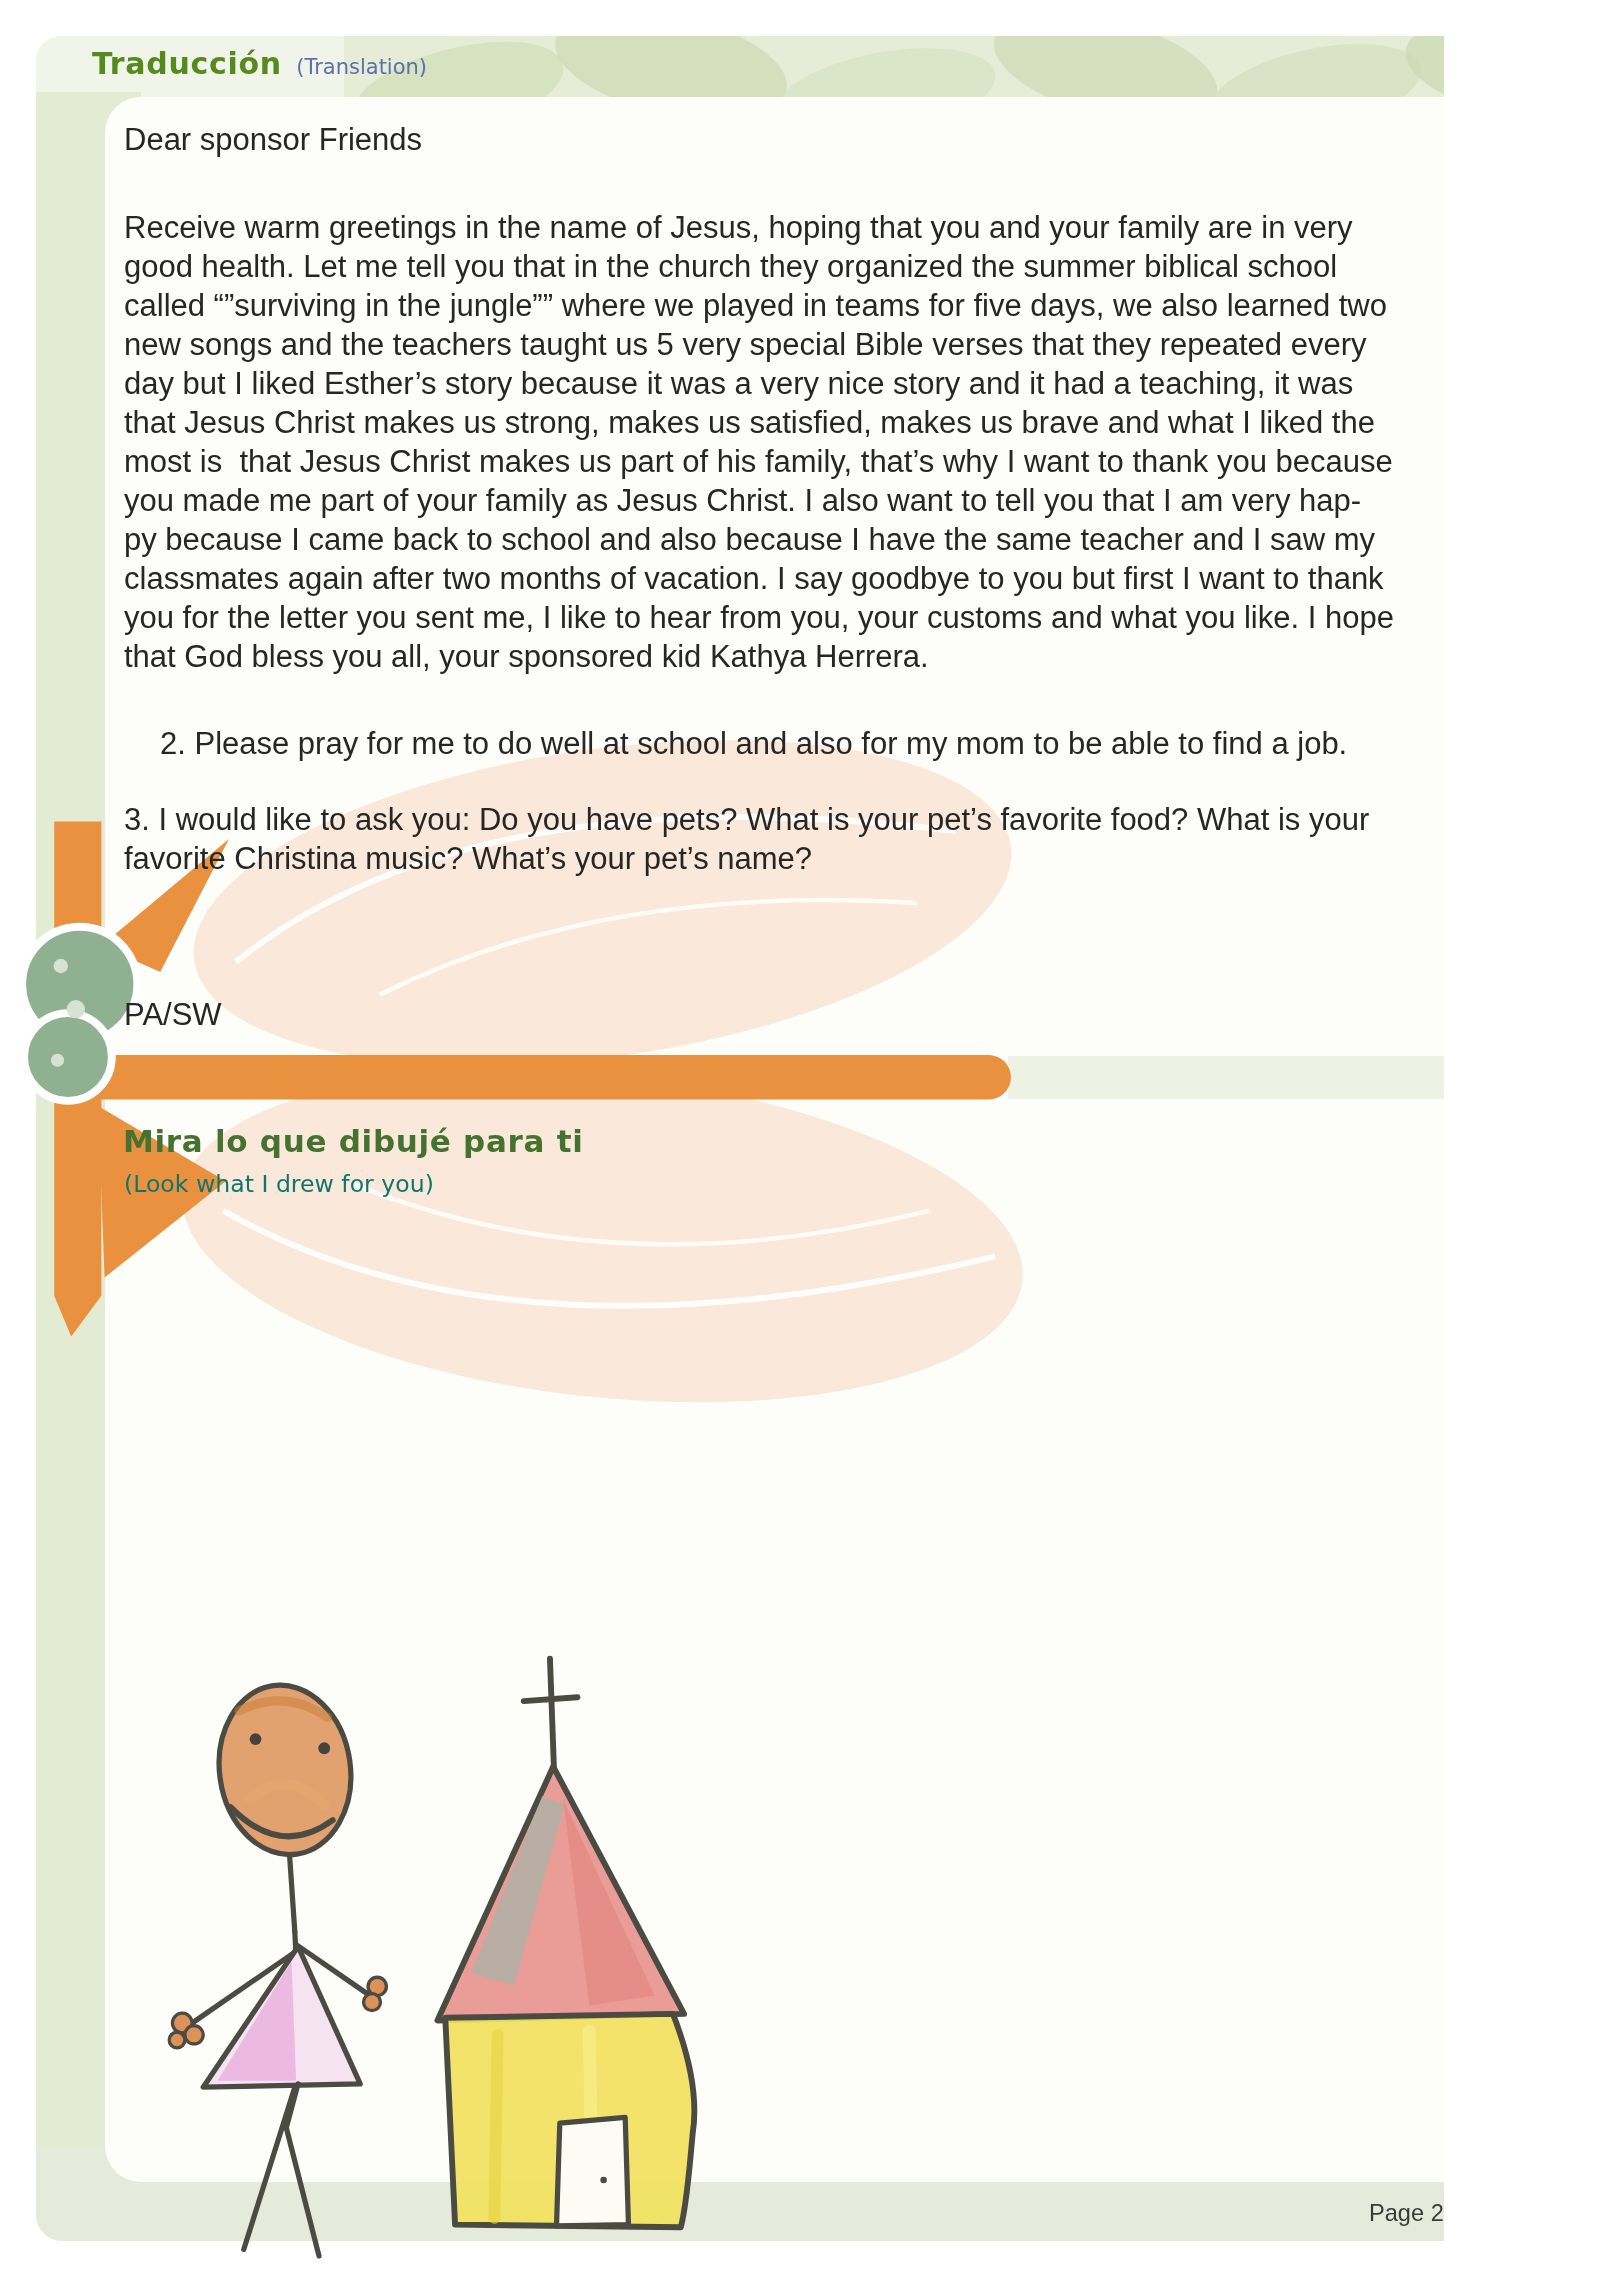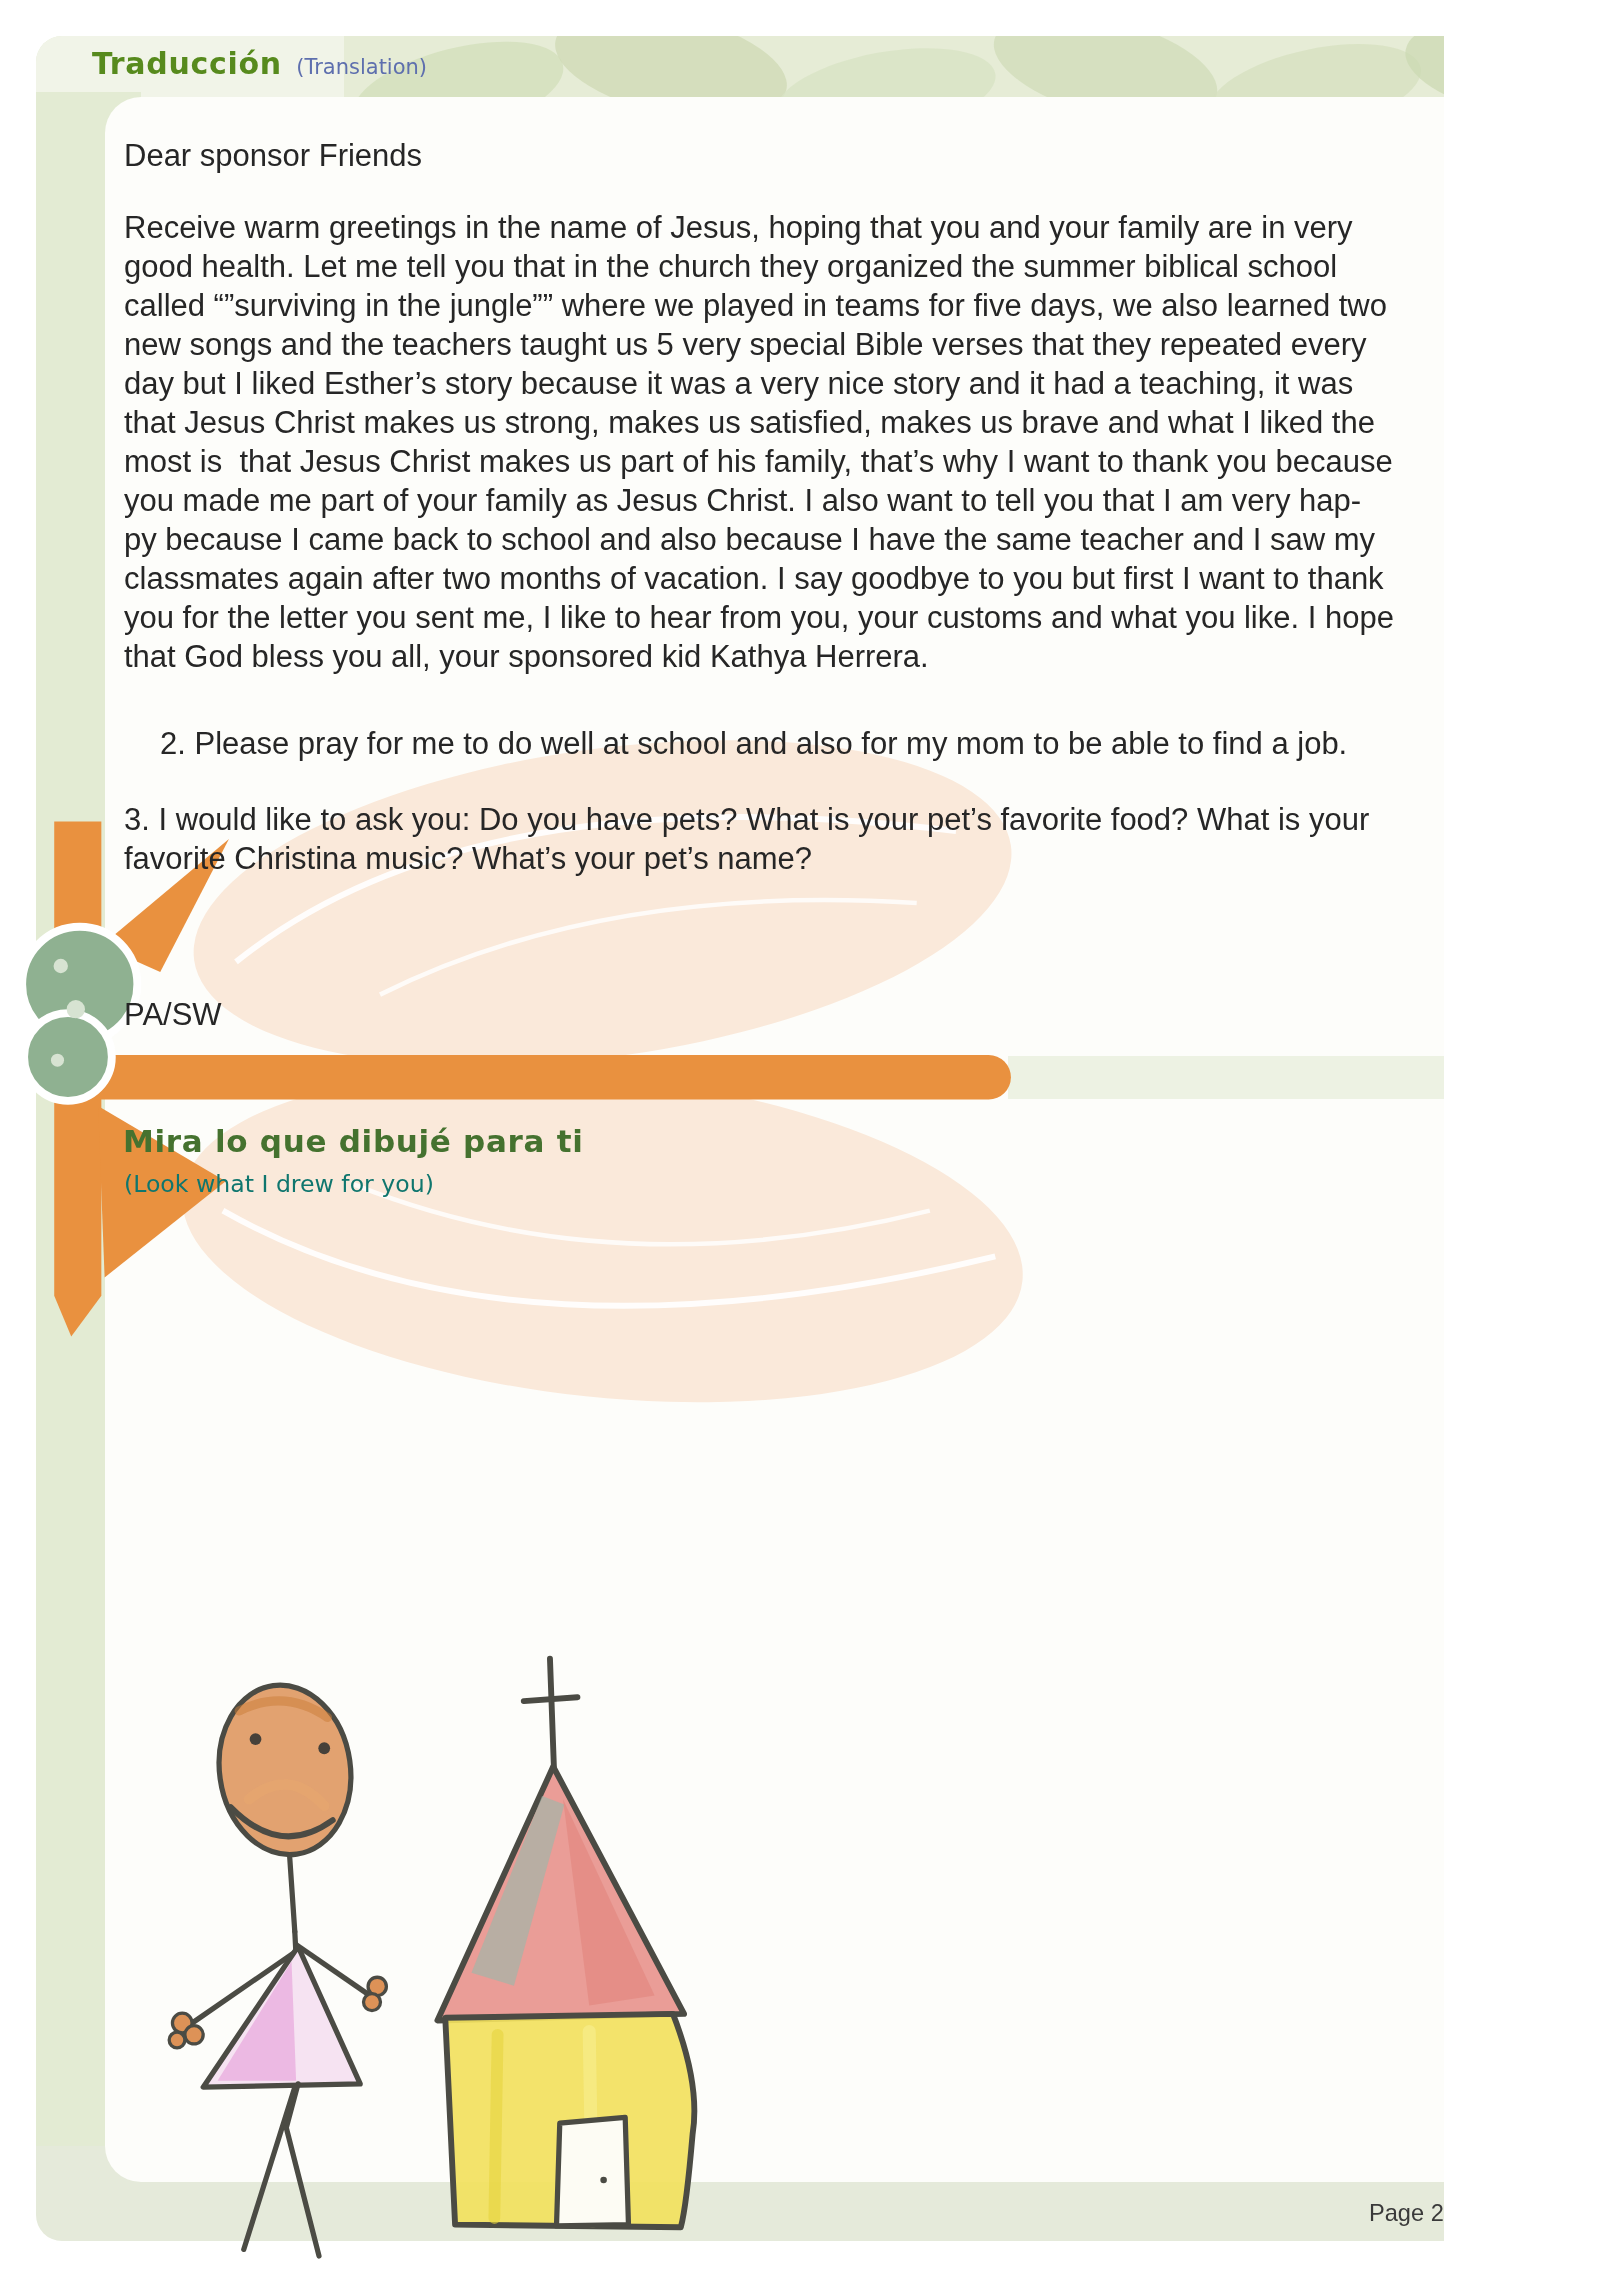--- a/index.html
+++ b/index.html
@@ -24,21 +24,21 @@
   .pale-band{position:absolute;left:1008px;top:1056px;width:530px;height:43px;background:#edf2e3;}
 
   
   .header{position:absolute;left:92px;top:46px;height:52px;display:flex;align-items:baseline;gap:14.4px;}
   .title-es{font-family:"DejaVu Sans",sans-serif;font-weight:bold;font-size:30px;letter-spacing:0.7px;color:#578a1d;}
   .title-en{font-family:"DejaVu Sans",sans-serif;font-size:21px;color:#5e6fae;}
 
   
   .textblock{position:absolute;color:#262626;font-size:31px;line-height:39px;white-space:pre;}
   .textblock div{white-space:pre;}
-  .greeting{left:124px;top:136px;}
+  .greeting{left:124px;top:120px;}
   .para1{left:124px;top:208px;}
   .para2{left:124px;top:724px;margin-left:36px;}
   .para3{left:124px;top:800px;}
   .initials{left:124px;top:995px;}
 
   
   .mira-title{position:absolute;left:123px;top:1123px;font-family:"DejaVu Sans",sans-serif;
               font-weight:bold;font-size:31px;letter-spacing:0.7px;color:#45722f;}
   .mira-sub{position:absolute;left:124px;top:1170px;font-family:"DejaVu Sans",sans-serif;
             font-size:23.6px;color:#0f766e;}

